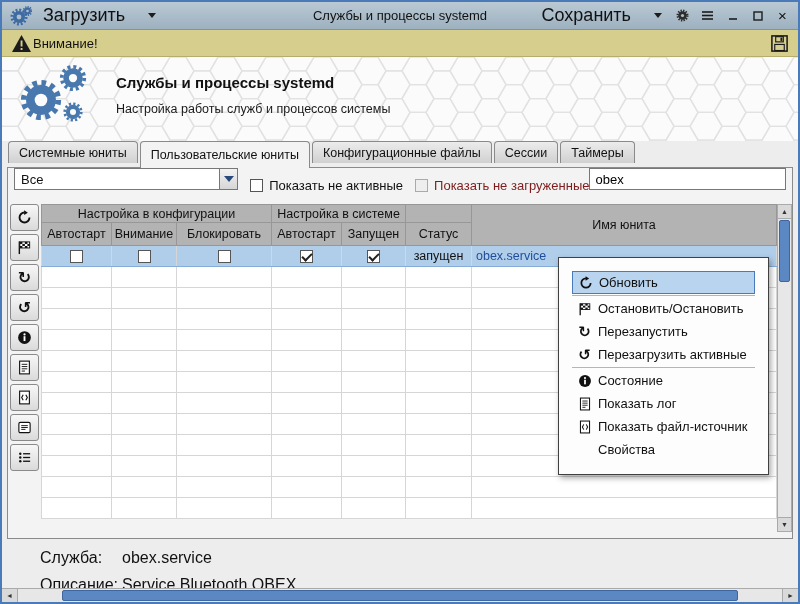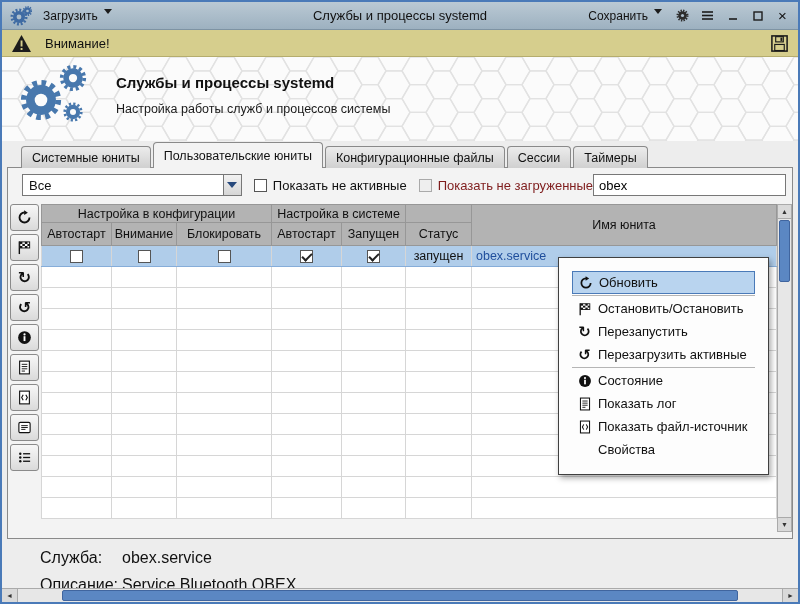--- a/index.html
+++ b/index.html
@@ -2,48 +2,48 @@
 <html><head>
 <meta charset="utf-8">
 <style>
   *{box-sizing:border-box;margin:0;padding:0}
   body{margin:0;background:#666;font-family:"Liberation Sans","DejaVu Sans",sans-serif}
   .window{position:relative;width:800px;height:604px;border:2px solid #4a7ab8;background:#ededed;overflow:hidden;font-size:12px;color:#111}
 
   
   .titlebar{position:relative;height:28px;background:linear-gradient(#bac9d4,#9db1c0);border-bottom:1px solid #7e93a3;display:flex;align-items:center;padding:0 8px;gap:8px}
   .tb-title{position:absolute;left:0;right:0;text-align:center;font-size:13px;pointer-events:none}
-  .tb-btn{display:flex;align-items:flex-start;gap:6px;font-size:12px;padding:2px 3px}
+  .tb-btn{display:flex;align-items:center;gap:23px;font-size:18px;padding:2px 3px}
   .caret{width:0;height:0;border-left:4px solid transparent;border-right:4px solid transparent;border-top:5px solid #1c1c1c}
   .tb-right{margin-left:auto;display:flex;align-items:center;gap:10px}
   .winbtn{width:15px;height:16px;display:flex;align-items:center;justify-content:center;font-size:15px;line-height:1}
 
   
-  .warnbar{height:27px;background:#d6ce8d;border-bottom:1px solid #b5ad6e;display:flex;align-items:center;padding:0 9px;gap:13px}
+  .warnbar{height:27px;background:#d6ce8d;border-bottom:1px solid #b5ad6e;display:flex;align-items:center;padding:0 9px;gap:1px}
   .warntext{font-size:13px}
   .warn-right{margin-left:auto;display:flex}
 
   
   .header{position:relative;height:84px;background:#fbfbfb;overflow:hidden}
   .hexes{position:absolute;left:0;top:0}
   .hexes polygon{fill:none;stroke:#e2e2e2;stroke-width:1.3}
   .gears{position:absolute;left:16px;top:4px;width:72px;height:76px}
   .gears svg{position:absolute}
   .h-title{position:absolute;left:114px;top:17px;font-size:15px;font-weight:bold}
   .h-sub{position:absolute;left:114px;top:45px;font-size:12.5px;font-weight:normal;color:#1a1a1a}
 
   
-  .tabs{display:flex;align-items:flex-end;height:27px;padding-left:19px;position:relative;z-index:2}
+  .tabs{display:flex;align-items:flex-start;height:27px;padding-left:6px;position:relative;z-index:2}
   .tab{border:1px solid #8a8a8a;border-bottom:none;border-radius:4px 4px 0 0;background:linear-gradient(#ececec,#d0d0d0);padding:0 10px;font-size:12.5px;margin-right:2px;height:22px;display:flex;align-items:center;white-space:nowrap}
   .tab.active{background:#f3f3f3;height:26px;position:relative}
   .tab.active::after{content:"";position:absolute;left:0;right:0;bottom:-1px;height:2px;background:#f3f3f3}
 
   
   .frame{position:relative;margin:-1px 5px 0;border:1px solid #8a8a8a;background:#f3f3f3;height:372px;z-index:1}
-  .filterrow{position:absolute;left:8px;top:0;right:0;height:34px;display:flex;align-items:center;padding:0 6px}
+  .filterrow{position:absolute;left:0;top:0;right:0;height:34px;display:flex;padding:0 6px}
   .select{width:226px;height:22px;background:#fff;border:1px solid #777;display:flex;align-items:center}
   .select .val{flex:1;padding:0 6px;font-size:13px}
   .select .dd{width:18px;height:100%;border-left:1px solid #777;background:linear-gradient(#f2f2f2,#d6d6d6);display:flex;align-items:center;justify-content:center}
   .select .dd .caret{border-left-width:5px;border-right-width:5px;border-top:6px solid #27497c}
   .cbrow{display:flex;align-items:center;gap:6px;margin-left:12px;font-size:13px;white-space:nowrap}
   .cbrow.disabled{color:#7f1d1d}
   .cbrow.disabled .cb{border-color:#aaa;background:#eee}
   .cb{width:13px;height:13px;border:1px solid #555;background:#fff;position:relative;flex:none}
   .cb[data-checked="true"]::after{content:"";position:absolute;left:1px;top:2px;width:8px;height:4px;border-left:2px solid #222;border-bottom:2px solid #222;transform:rotate(-45deg)}
   .search{margin-left:auto;width:198px;height:22px;border:1px solid #777;background:#fff;font:13px "Liberation Sans","DejaVu Sans",sans-serif;padding:0 5px}

